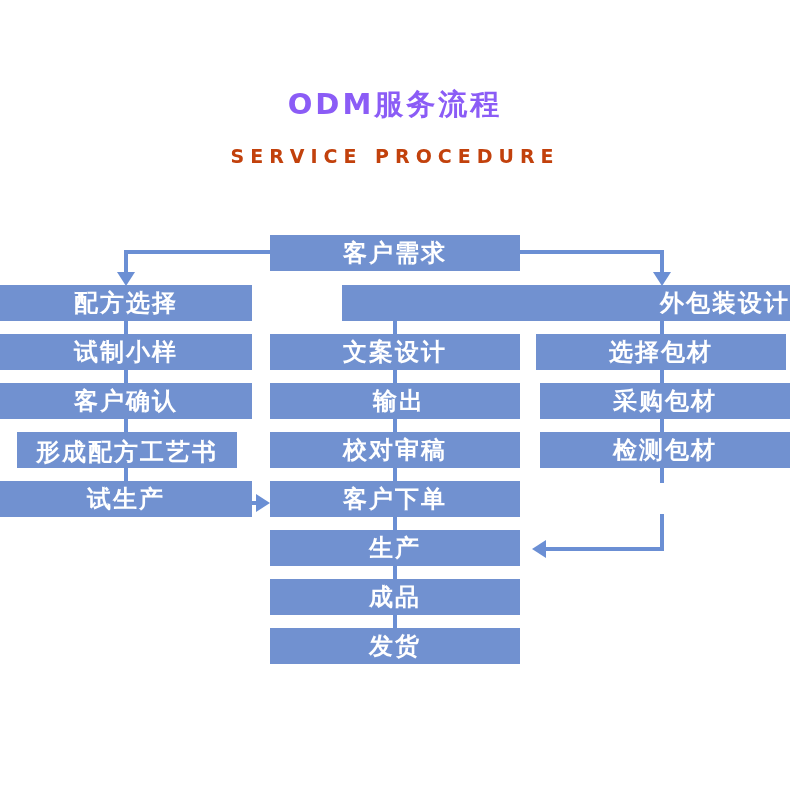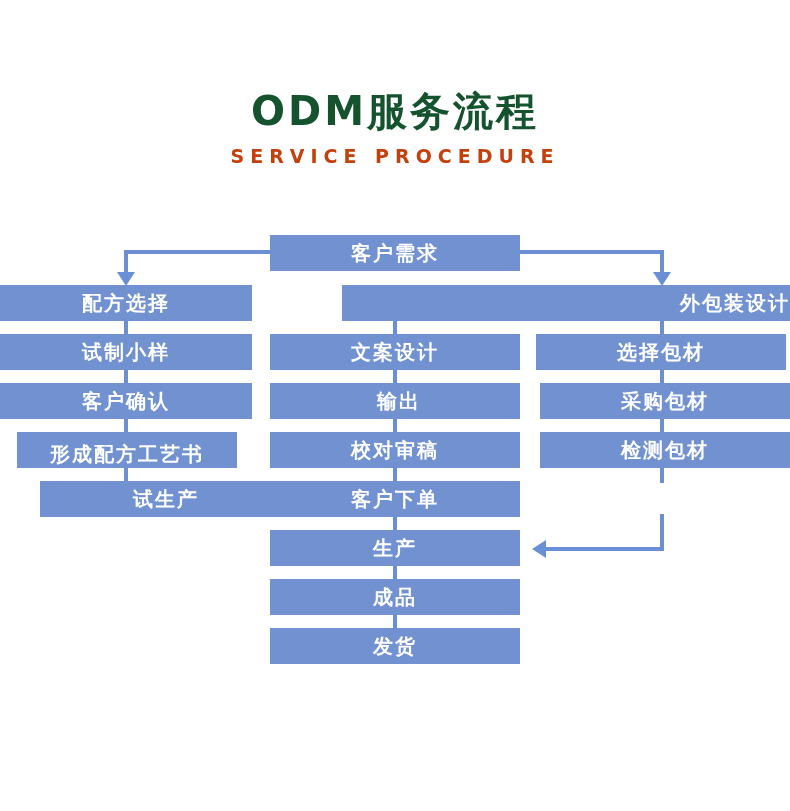--- a/index.html
+++ b/index.html
@@ -23,24 +23,24 @@
     height: 811px;
   }
 
   
   .title-main {
     position: absolute;
     left: 0;
     top: 88px;
     width: 790px;
     text-align: center;
-    font-size: 40px;
+    font-size: 29px;
     font-weight: bold;
     letter-spacing: 3px;
-    color: #14532d;
+    color: #8b5cf6;
     line-height: 1.15;
     white-space: nowrap;
   }
   .title-sub {
     position: absolute;
     left: 0;
     top: 145px;
     width: 790px;
     text-align: center;
     font-size: 19px;
@@ -49,21 +49,21 @@
     color: #c2410c;
     white-space: nowrap;
   }
 
   
   .node {
     position: absolute;
     box-sizing: border-box;
     background: #7191d0;
     color: #ffffff;
-    font-size: 20px;
+    font-size: 24px;
     font-weight: bold;
     letter-spacing: 2px;
     display: flex;
     align-items: center;
     justify-content: center;
     white-space: nowrap;
     z-index: 3;
   }
   .node.right-text {
     justify-content: flex-end;
@@ -151,21 +151,21 @@
   </div>
   <div class="node" style="left:0px; top:334px; width:252px; height:36px;">
     <span>试制小样</span>
   </div>
   <div class="node" style="left:0px; top:383px; width:252px; height:36px;">
     <span>客户确认</span>
   </div>
   <div class="node" style="left:17px; top:432px; width:220px; height:36px;align-items:flex-end;">
     <span>形成配方工艺书</span>
   </div>
-  <div class="node" style="left:0px; top:481px; width:252px; height:36px;margin-left:40px;">
+  <div class="node" style="left:0px; top:481px; width:252px; height:36px;">
     <span>试生产</span>
   </div>
 
   <div class="node right-text" style="left:342px; top:285px; width:448px; height:36px;">
     <span>外包装设计</span>
   </div>
 
   <div class="node" style="left:270px; top:334px; width:250px; height:36px;">
     <span>文案设计</span>
   </div>

